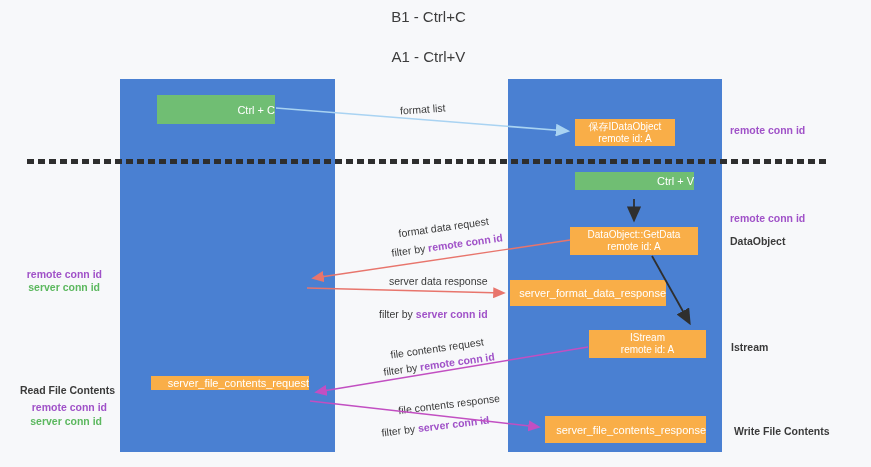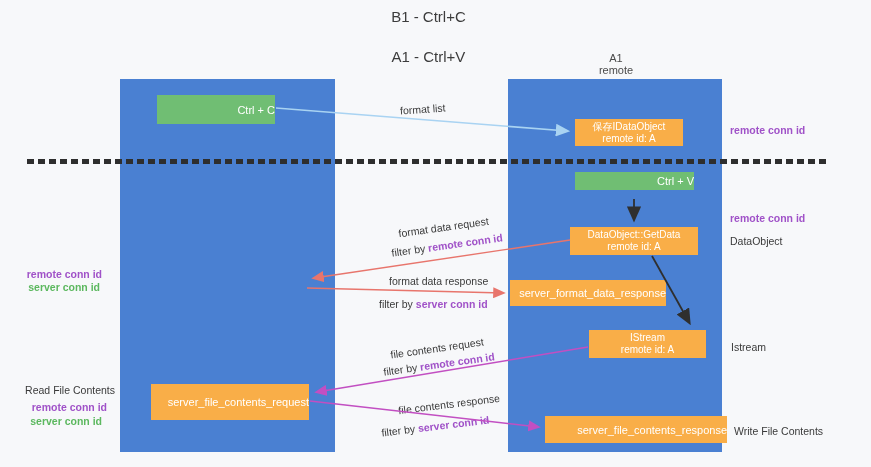--- a/index.html
+++ b/index.html
@@ -24,52 +24,48 @@
        color:#fff;text-align:center;}
   .box.green{background:#70be73;}
   .box.orange{background:#f9ae48;}
   .box .l{font-size:10px;line-height:12px;}
   .box.single{font-size:11px;align-items:flex-end;}
 
   .flow-label{position:absolute;font-size:10.5px;color:#3a3a3a;white-space:nowrap;}
   .filter-prefix{color:#3a3a3a;margin-right:3px;}
   .conn-purple{color:#a052c8;font-weight:bold;}
   .side-label{position:absolute;font-size:10.5px;white-space:nowrap;}
-  .side-label.black{color:#3a3a3a;font-weight:normal;}
+  .side-label.black{color:#3a3a3a;font-weight:bold;}
   .side-label.purple{color:#a052c8;font-weight:bold;}
   .side-label.green{color:#5cb85f;font-weight:bold;}
   .ralign{text-align:right;}
 
   svg#arrows{position:absolute;left:0;top:0;pointer-events:none;}
 </style>
 </head>
 <body>
 
 <div id="canvas">
 
   <div class="title">
     <div class="t1">B1 - Ctrl+C</div>
     <div class="t2">A1 - Ctrl+V</div>
   </div>
 
-  <div class="col-header" style="left:556px;top:52px;">
-    <span>A1</span>
-    <span>remote</span>
-  </div>
 
   <div class="column" id="col-b1"></div>
   <div class="column" id="col-a1"></div>
 
   <div class="dashes"></div>
 
   <div class="box green single" style="left:157px;top:95px;width:118px;height:29px;">
     <span>Ctrl + C</span>
   </div>
 
-  <div class="box orange" style="left:575px;top:119px;width:108px;height:27px;">
+  <div class="box orange" style="left:575px;top:119px;width:100px;height:27px;">
     <span class="l">保存IDataObject</span>
     <span class="l">remote id: A</span>
   </div>
 
   <div class="box green single" style="left:575px;top:172px;width:119px;height:18px;">
     <span>Ctrl + V</span>
   </div>
 
   <div class="box orange" style="left:570px;top:227px;width:128px;height:28px;">
     <span class="l">DataObject::GetData</span>
@@ -79,37 +75,37 @@
 
   <div class="box orange single" style="left:510px;top:280px;width:156px;height:26px;">
     <span>server_format_data_response</span>
   </div>
 
   <div class="box orange" style="left:589px;top:330px;width:117px;height:28px;">
     <span class="l">IStream</span>
     <span class="l">remote id: A</span>
   </div>
 
-  <div class="box orange single" style="left:151px;top:384px;width:158px;height:36px;">
+  <div class="box orange single" style="left:151px;top:376px;width:158px;height:14px;">
     <span>server_file_contents_request</span>
   </div>
 
-  <div class="box orange single" style="left:545px;top:416px;width:161px;height:27px;padding-left:21px;">
+  <div class="box orange single" style="left:545px;top:416px;width:161px;height:27px;">
     <span>server_file_contents_response</span>
   </div>
 
   <div class="flow-label" style="left:400px;top:103px;transform:rotate(-4deg);">format list</div>
 
   <div class="flow-label" style="left:398px;top:221px;transform:rotate(-8deg);">format data request</div>
   <div class="flow-label" style="left:391px;top:239px;transform:rotate(-8deg);">
     <span class="filter-prefix">filter by</span><span class="conn-purple">remote conn id</span>
   </div>
 
-  <div class="flow-label" style="left:389px;top:275px;">format data response</div>
-  <div class="flow-label" style="left:379px;top:298px;">
+  <div class="flow-label" style="left:389px;top:275px;">server data response</div>
+  <div class="flow-label" style="left:379px;top:308px;">
     <span class="filter-prefix">filter by</span><span class="conn-purple">server conn id</span>
   </div>
 
   <div class="flow-label" style="left:390px;top:342px;transform:rotate(-8deg);">file contents request</div>
   <div class="flow-label" style="left:383px;top:358px;transform:rotate(-8deg);">
     <span class="filter-prefix">filter by</span><span class="conn-purple">remote conn id</span>
   </div>
 
   <div class="flow-label" style="left:398px;top:398px;transform:rotate(-7deg);">file contents response</div>
   <div class="flow-label" style="left:381px;top:420px;transform:rotate(-7deg);">

